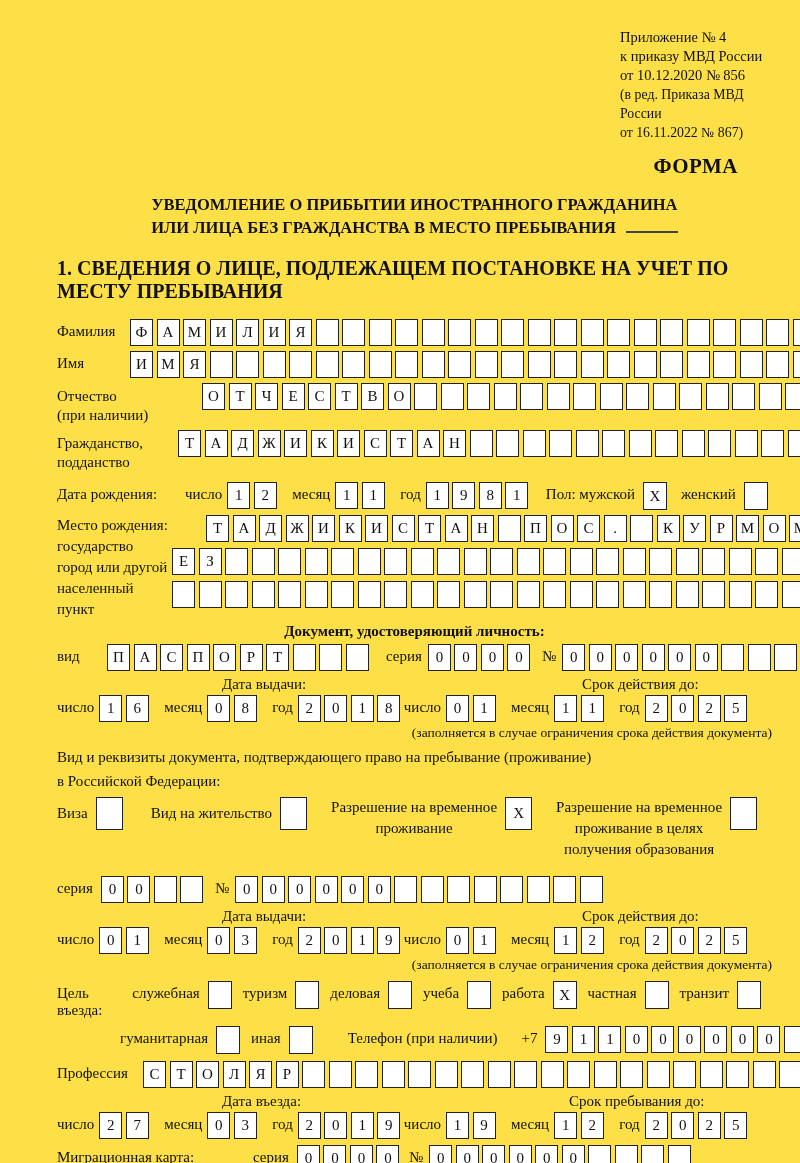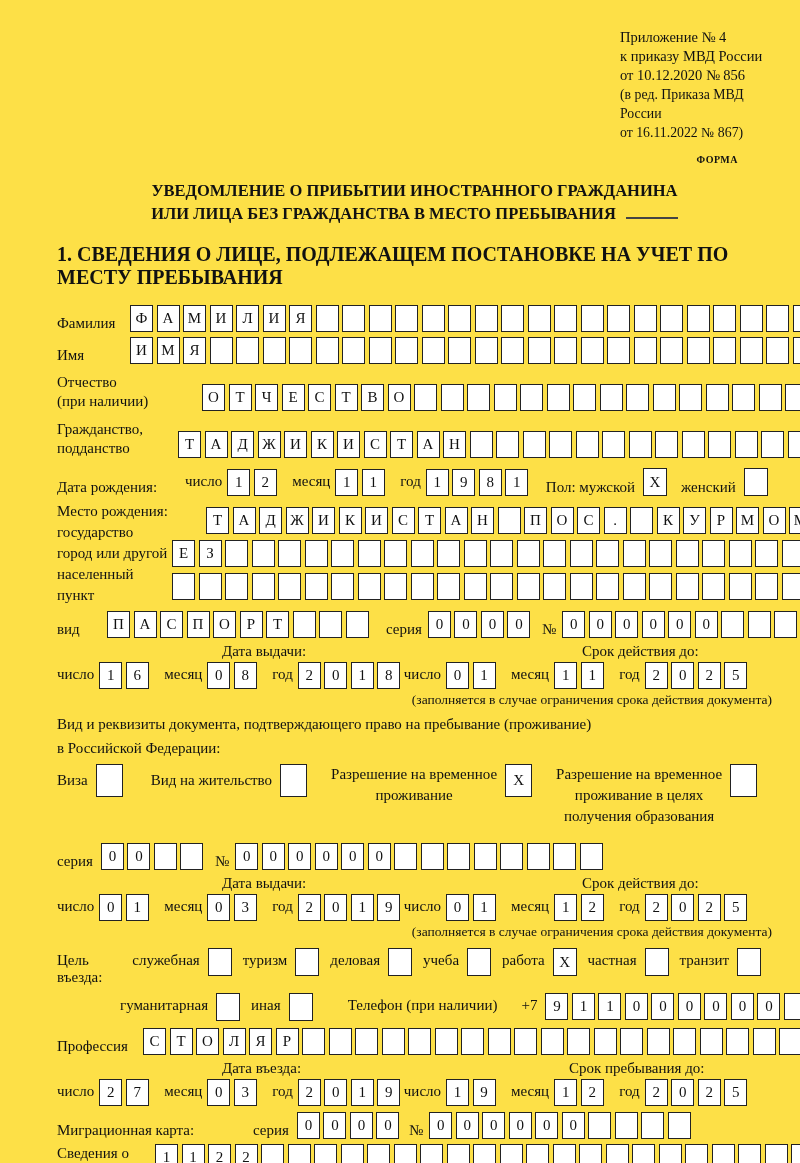--- a/index.html
+++ b/index.html
@@ -3,29 +3,29 @@
 <meta charset="utf-8">
 <style>
   html,body{margin:0;padding:0;background:#888;}
   .page{width:800px;height:1163px;background:#fde047;overflow:hidden;
         font-family:"Liberation Serif","DejaVu Serif",serif;color:#111;position:relative;}
   .content{padding:28px 28px 0 57px;}
 
   
   .ref{margin-left:563px;font-size:14.5px;line-height:19px;}
   .ref .small{font-size:13.8px;}
-  .forma{margin-top:12px;text-align:right;padding-right:34px;font-weight:bold;font-size:10px;letter-spacing:.5px;}
+  .forma{margin-top:12px;text-align:right;padding-right:34px;font-weight:bold;font-size:21px;letter-spacing:.5px;}
 
   
   .title{margin-top:14px;text-align:center;font-weight:bold;font-size:16.5px;line-height:23px;}
   .title-blank{display:inline-block;width:52px;border-bottom:2px solid #444;margin-left:10px;height:14px;}
   .sec{margin-top:18px;font-weight:bold;font-size:20px;}
 
   
-  .frow{display:flex;align-items:flex-end;margin-bottom:5px;}
+  .frow{display:flex;align-items:flex-start;margin-bottom:5px;}
   .lbl{font-size:15px;flex:none;padding-top:4px;}
   .w73{width:73px;} .w145{width:145px;} .w121{width:121px;} .w128{width:128px;} .w50{width:50px;} .w86{width:86px;} .w196{width:196px;}
   .cells{display:flex;flex:none;}
   .cell{flex:none;width:21px;height:25px;border:1.5px solid #222;margin-right:3.5px;
         display:flex;align-items:center;justify-content:center;font-size:15px;background:#fff;}
   .two-line{line-height:19px;}
   .mt16{margin-top:16px;} .mt10{margin-top:10px;} .mt6{margin-top:6px;}
   .ml14{margin-left:14px;} .ml8{margin-left:8px;} .ml6{margin-left:6px;} .ml24{margin-left:24px;} .ml28{margin-left:28px;}
 
   
@@ -323,20 +323,21 @@
             <div class="cell"></div>
             <div class="cell"></div>
             <div class="cell"></div>
             <div class="cell"></div>
             <div class="cell"></div>
             <div class="cell"></div>
           </div>
     </div>
   </div>
 
+  <div class="plain" style="text-align:center;font-weight:bold;margin:-2px 0 4px 0;">Документ, удостоверяющий личность:</div>
 
   <div class="frow">
     <div class="lbl w50">вид</div>
     <div class="cells">
           <div class="cell">П</div>
           <div class="cell">А</div>
           <div class="cell">С</div>
           <div class="cell">П</div>
           <div class="cell">О</div>
           <div class="cell">Р</div>

